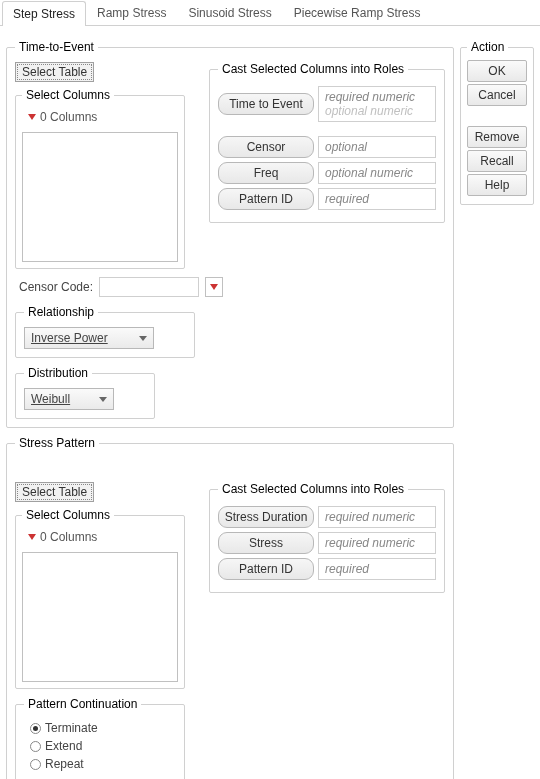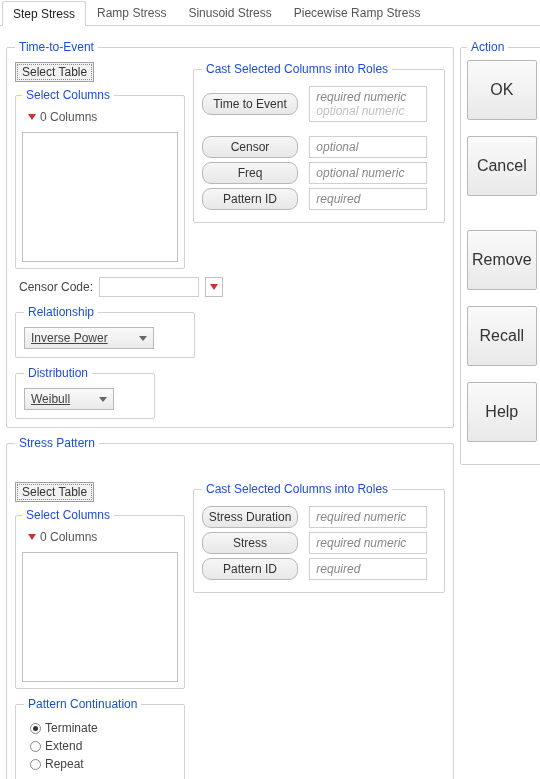--- a/index.html
+++ b/index.html
@@ -34,34 +34,34 @@
     gap:6px;
   }
   .left-col { flex:1; }
   .right-col { width:74px; }
   fieldset {
     border:1px solid #d0d0d0;
     border-radius:2px;
     margin:8px 0 0 0;
     padding:8px;
   }
-  legend { color:#1d4ed8; padding:0 4px; font-size:12px;}
-  .fs-row { display:flex; gap:8px; align-items:flex-start;}
+  legend { color:#000000; padding:0 4px; font-size:12px;}
+  .fs-row { display:flex; gap:24px; align-items:flex-start;}
   .btn {
     display:block;
     width:100%;
     border:1px solid #b8b8b8;
     background:linear-gradient(#fafafa,#e9e9e9);
-    padding:20px 4px;
+    padding:3px 4px;
     text-align:center;
     color:#333;
     border-radius:2px;
     cursor:pointer;
-    font-size:16px;
-    margin-bottom:16px;
+    font-size:12px;
+    margin-bottom:2px;
   }
   .btn-sel {
     display:inline-block;
     border:1px solid #a0a0a0;
     background:#f2f2f2;
     padding:2px 6px;
     color:#333;
     cursor:pointer;
     font-size:12px;
     outline:1px dotted #888;

